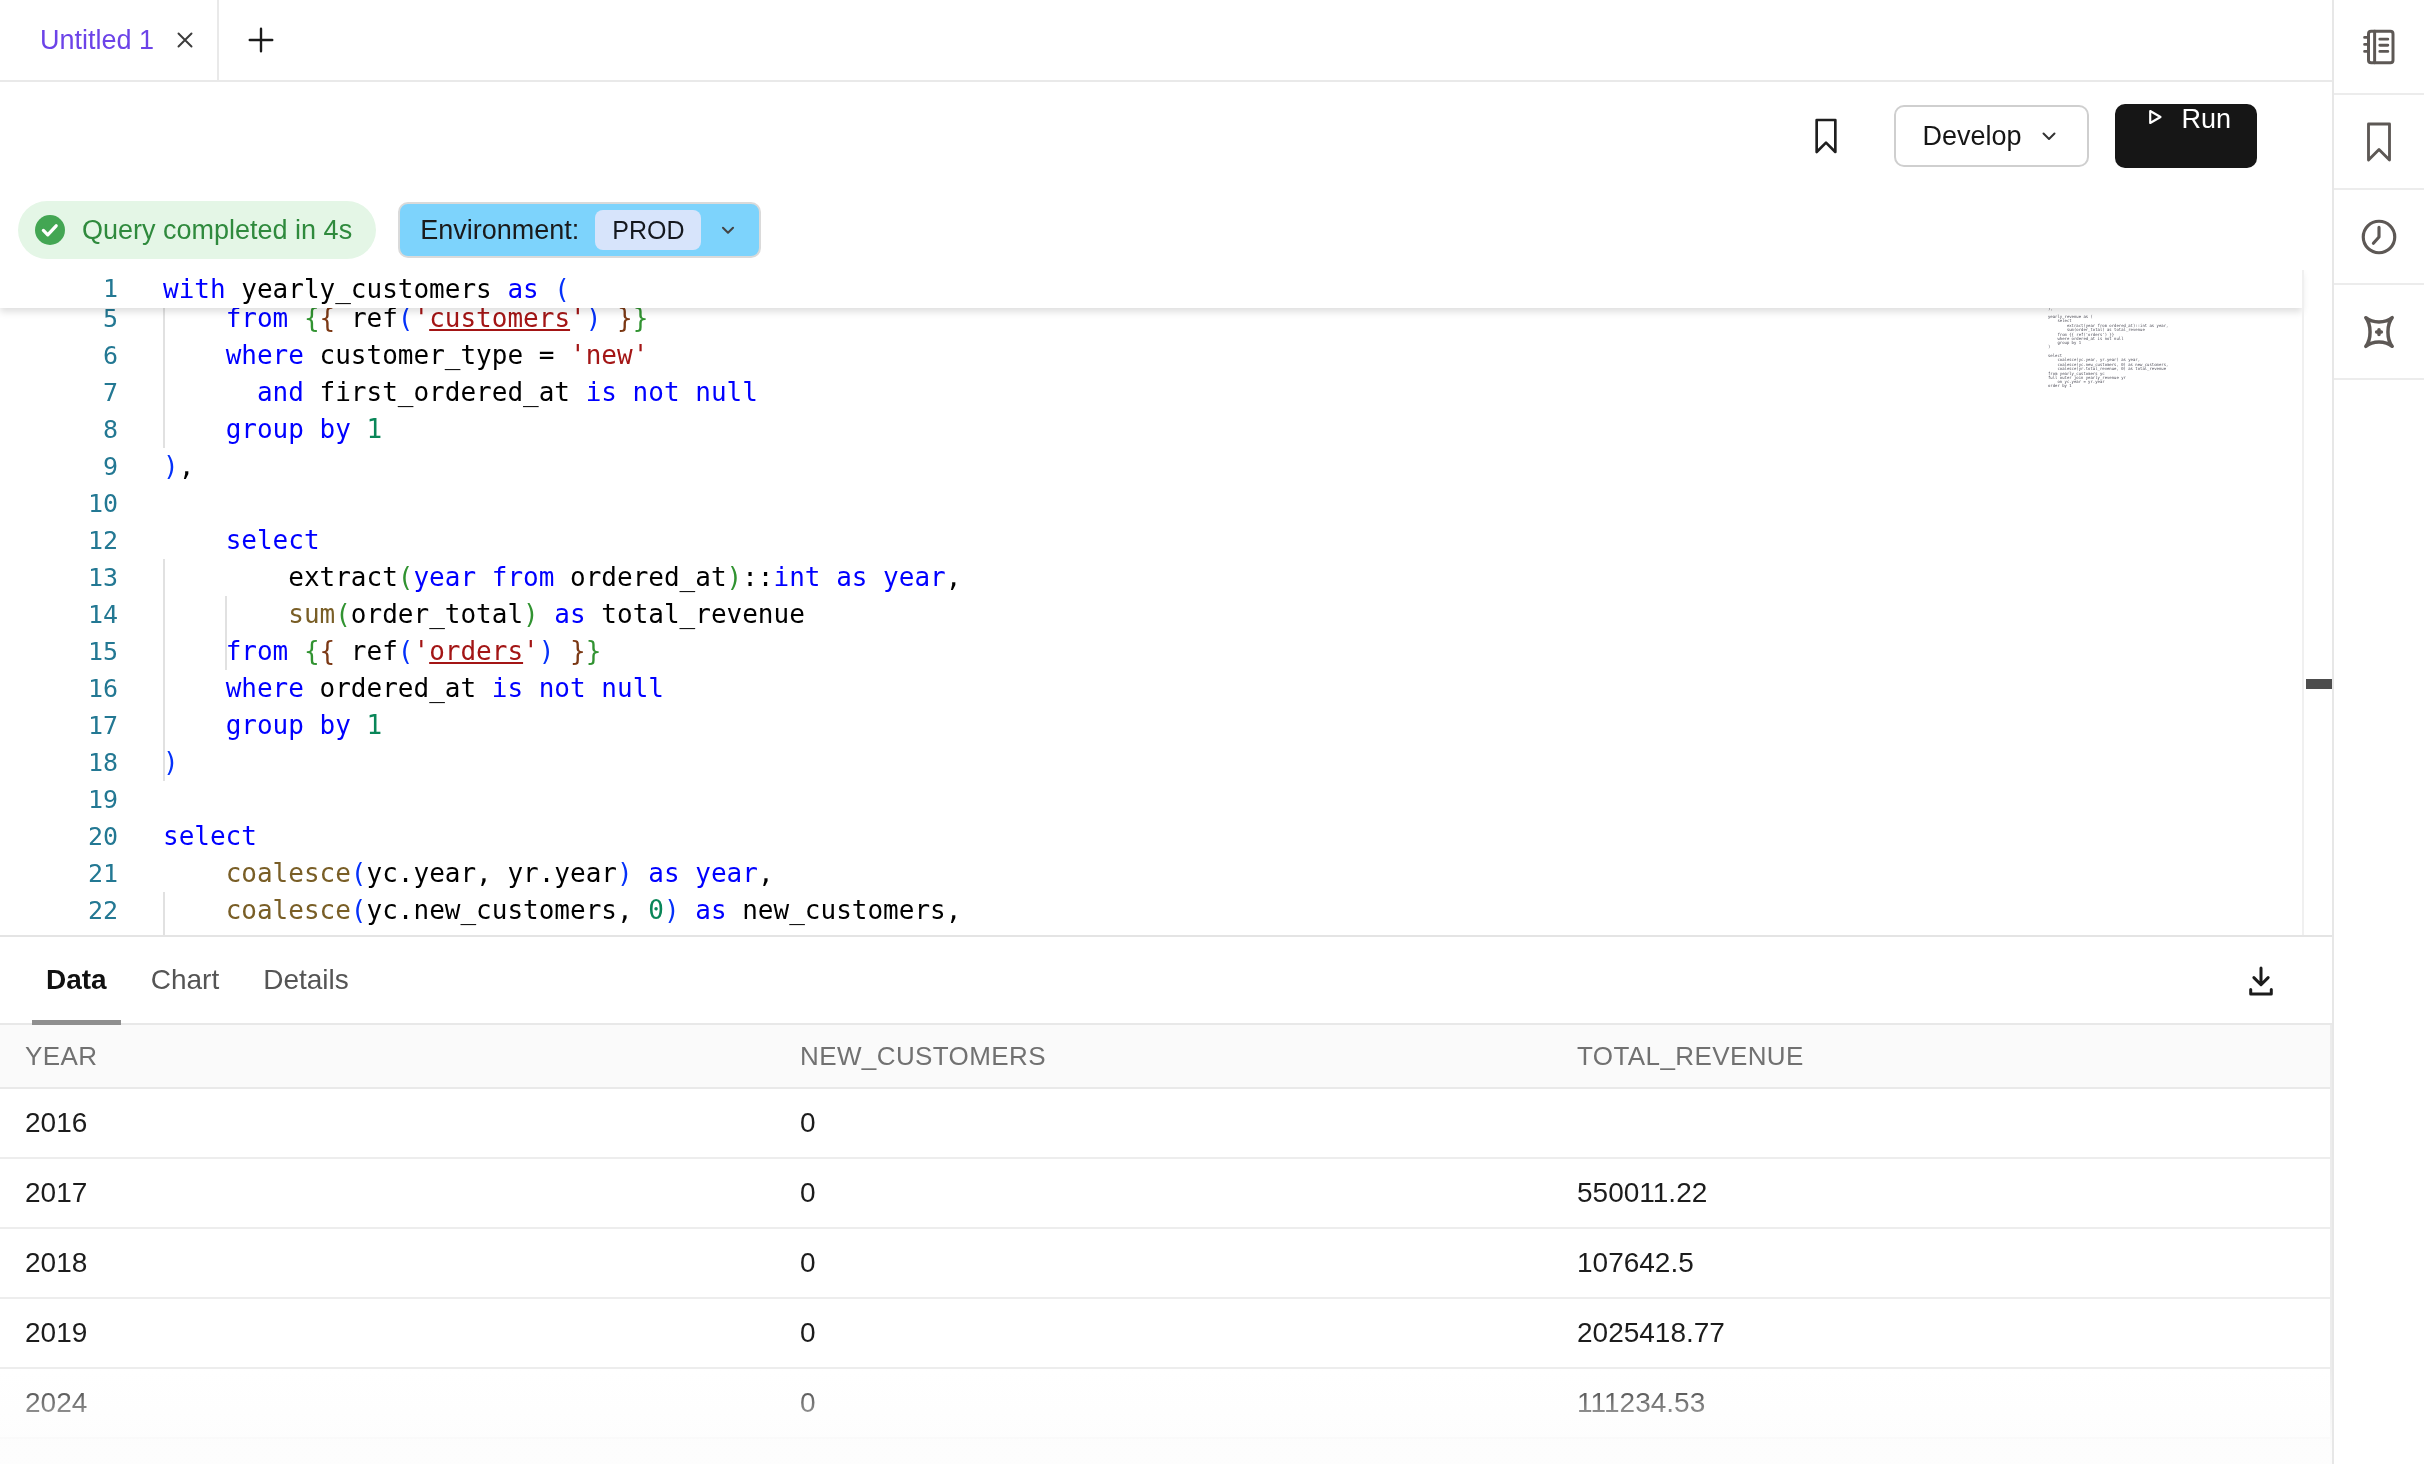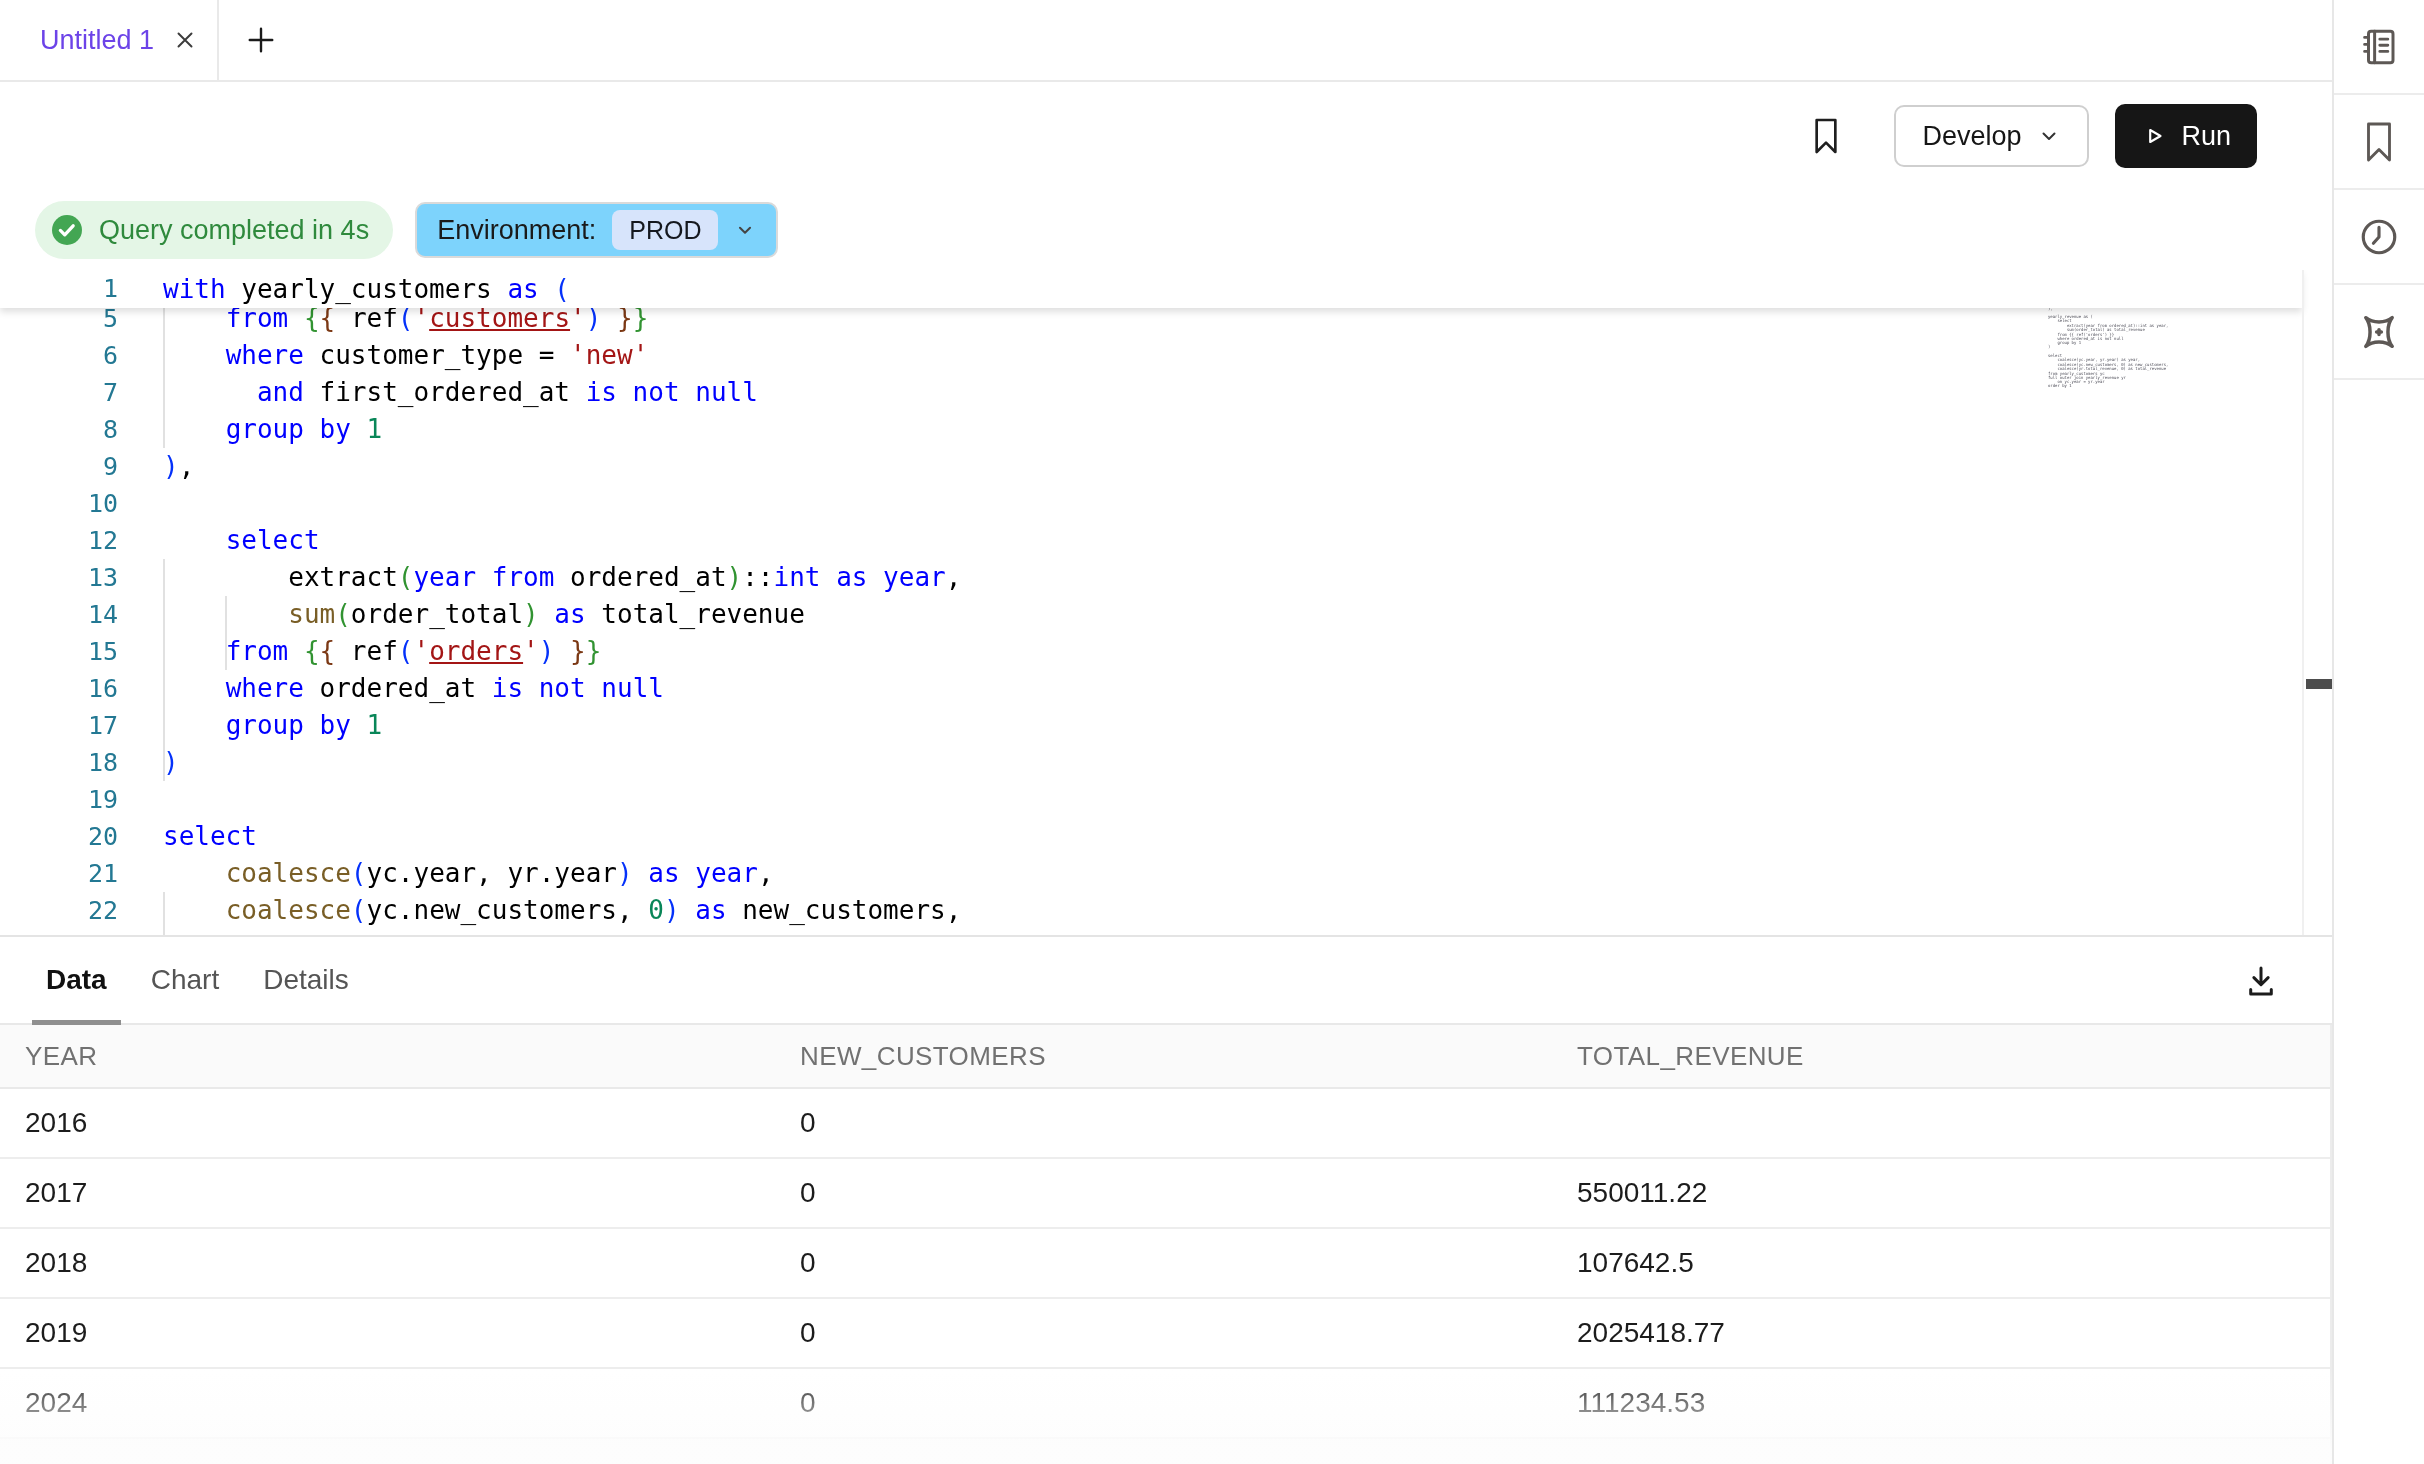--- a/index.html
+++ b/index.html
@@ -16,24 +16,24 @@
   .tab-label { font-size:27px; color:var(--accent); font-weight:500; }
   .icon-btn { display:flex; align-items:center; justify-content:center; background:none; border:none; cursor:pointer; }
   .newtab { margin-left:24px; }
 
   
   .toolbar { height:108px; display:flex; align-items:center; justify-content:flex-end; padding-right:75px; gap:26px; flex:0 0 auto; }
   .bookmark-btn { margin-right:26px; }
   .develop-btn { height:62px; padding:0 26px; background:#fff; border:2px solid #cfcfcf; border-radius:10px;
                  display:flex; align-items:center; gap:16px; font-size:27px; color:#161616; cursor:pointer; }
   .run-btn { height:64px; padding:0 26px; background:var(--run-bg); color:#fff; border:none; border-radius:10px;
-             display:flex; align-items:center; gap:14px; font-size:27px; cursor:pointer; }
-
-  
-  .statusrow { height:80px; display:flex; align-items:center; padding-left:35px; gap:22px; flex:0 0 auto; }
+             display:flex; gap:14px; font-size:27px; cursor:pointer; }
+
+  
+  .statusrow { height:80px; display:flex; align-items:center; padding-left:18px; gap:22px; flex:0 0 auto; }
   .status-pill { height:58px; border-radius:29px; background:var(--status-bg); display:flex; align-items:center;
                  padding:0 24px 0 14px; gap:14px; }
   .status-pill span { font-size:27px; font-weight:500; color:var(--status-green); }
   .env-box { height:56px; border:2px solid #dadada; border-radius:10px; background:#7dd3fc; display:flex;
              align-items:center; padding:0 20px; gap:16px; cursor:pointer; }
   .env-label { font-size:27px; color:#1a1a1a; }
   .env-chip { height:40px; border-radius:8px; background:var(--prod-chip); display:flex; align-items:center;
               padding:0 17px; font-size:25px; color:#15181e; }
 
   

